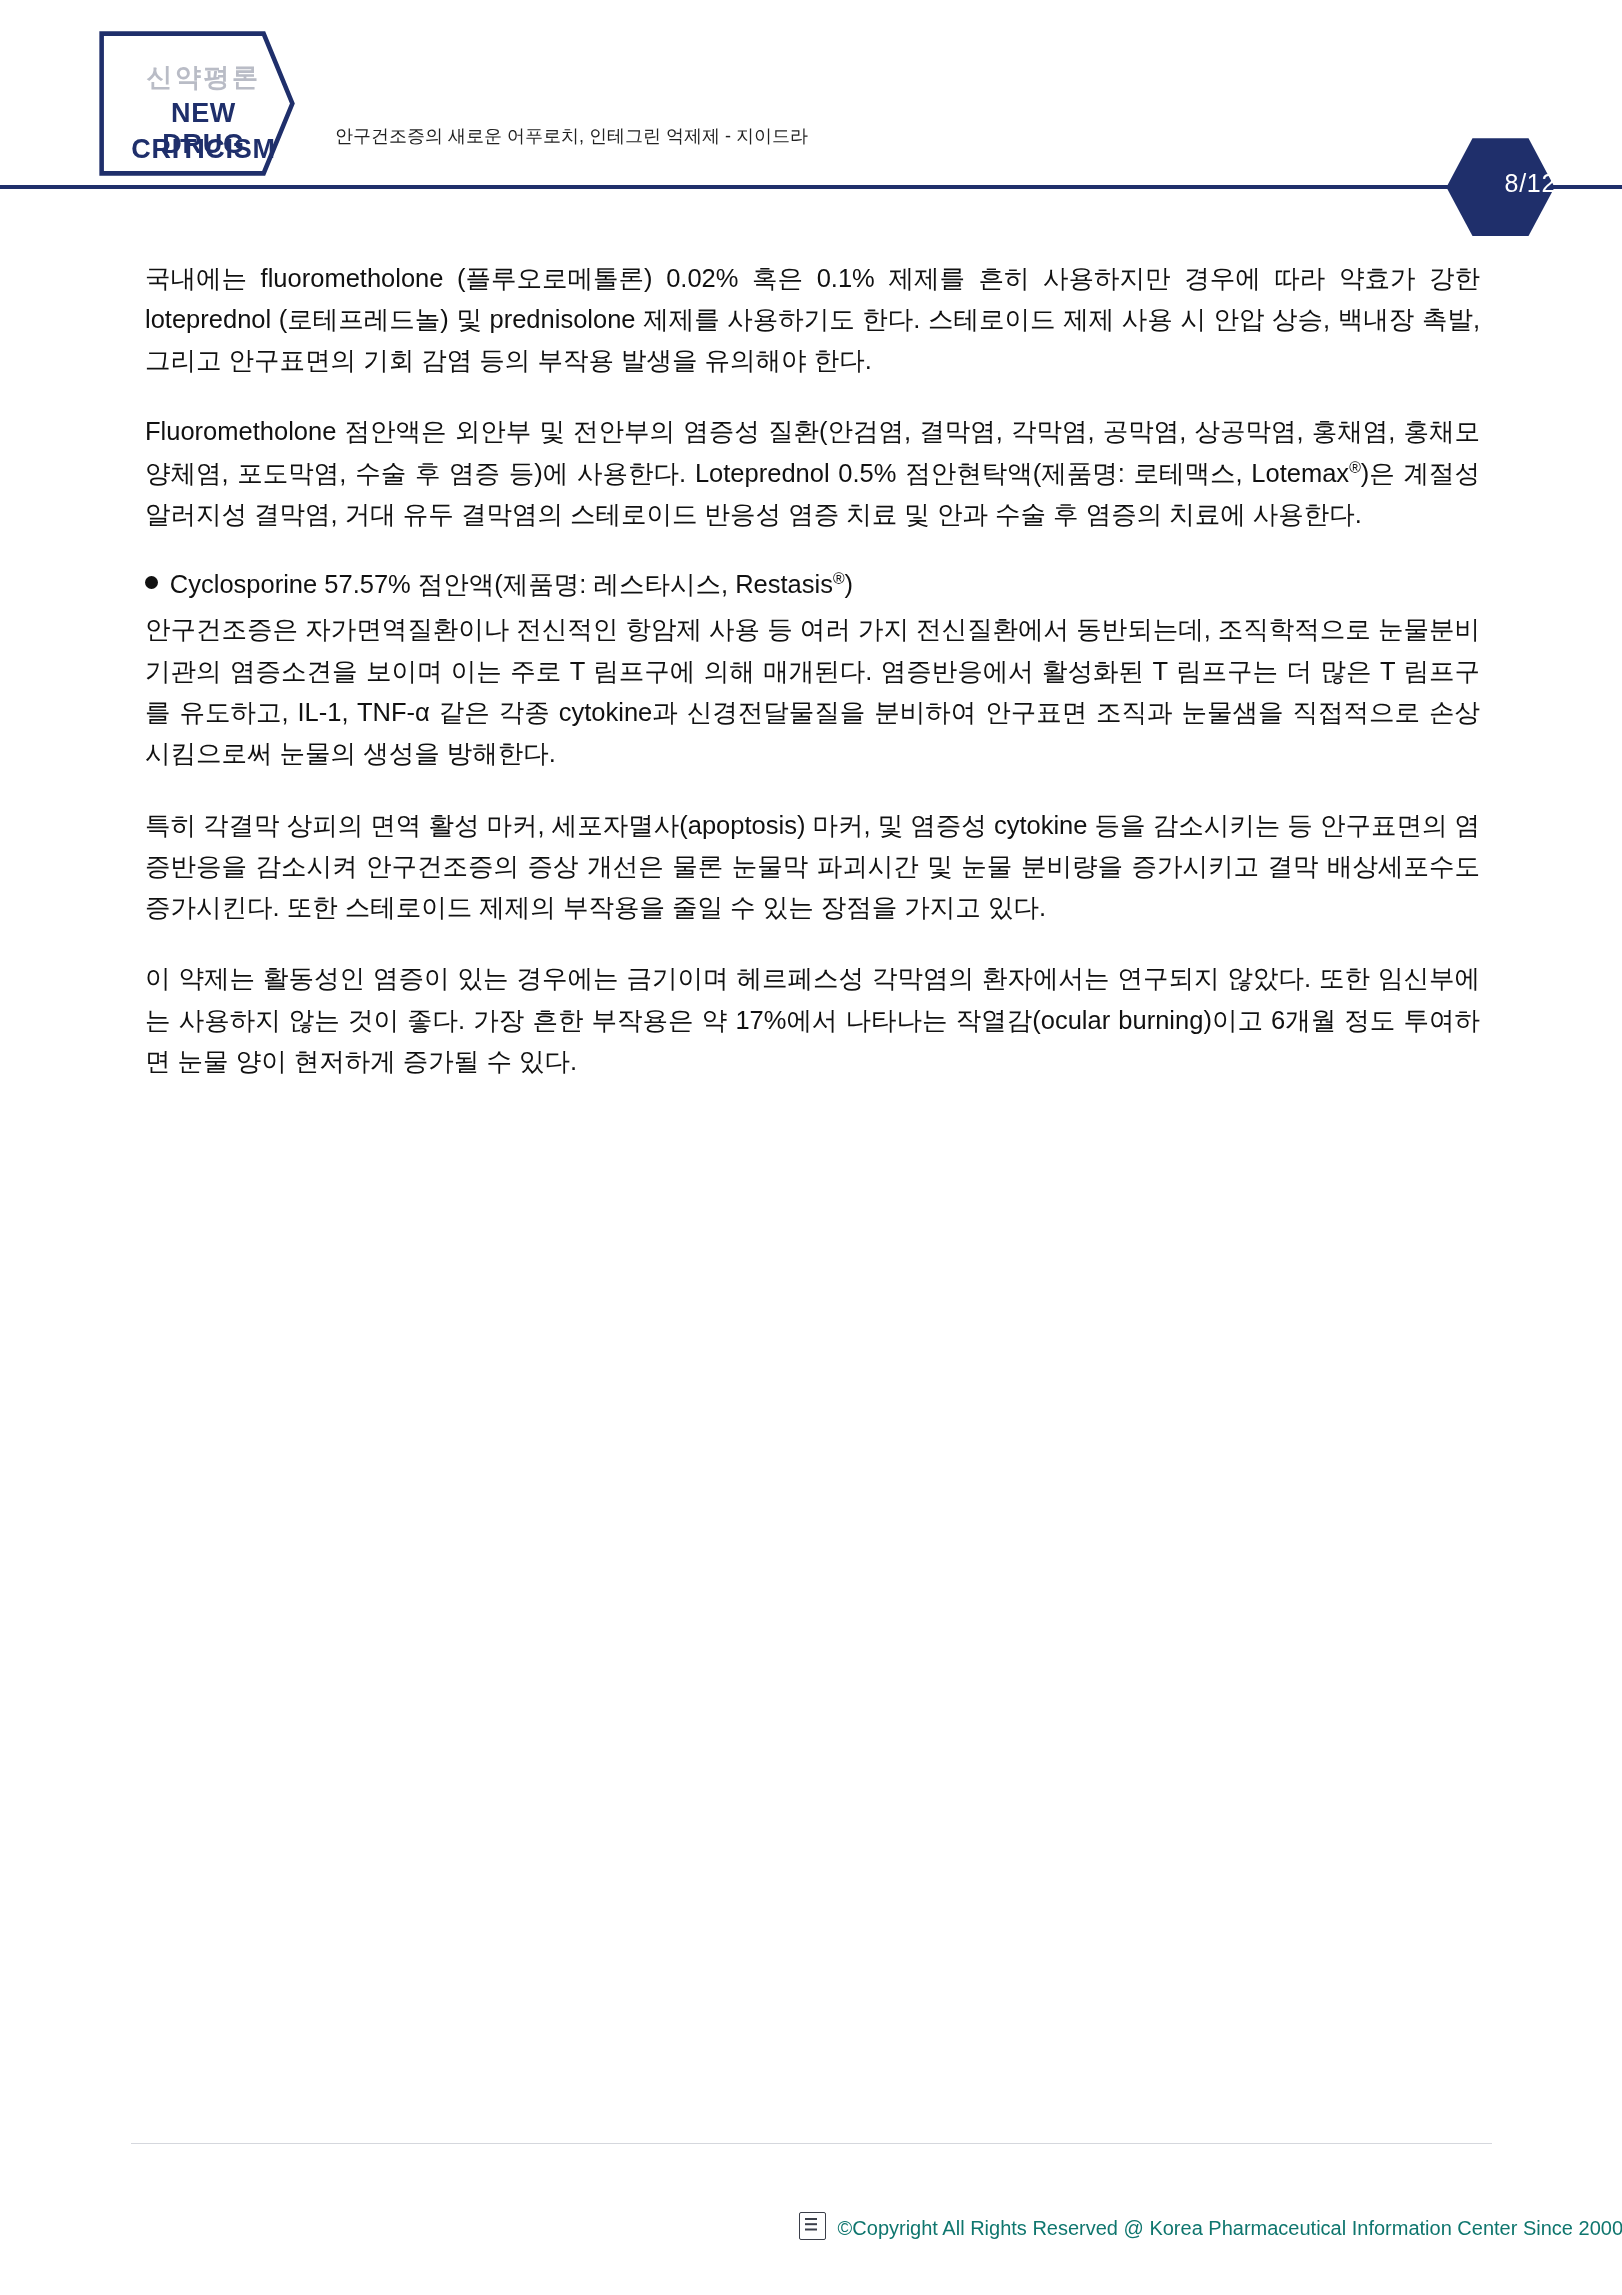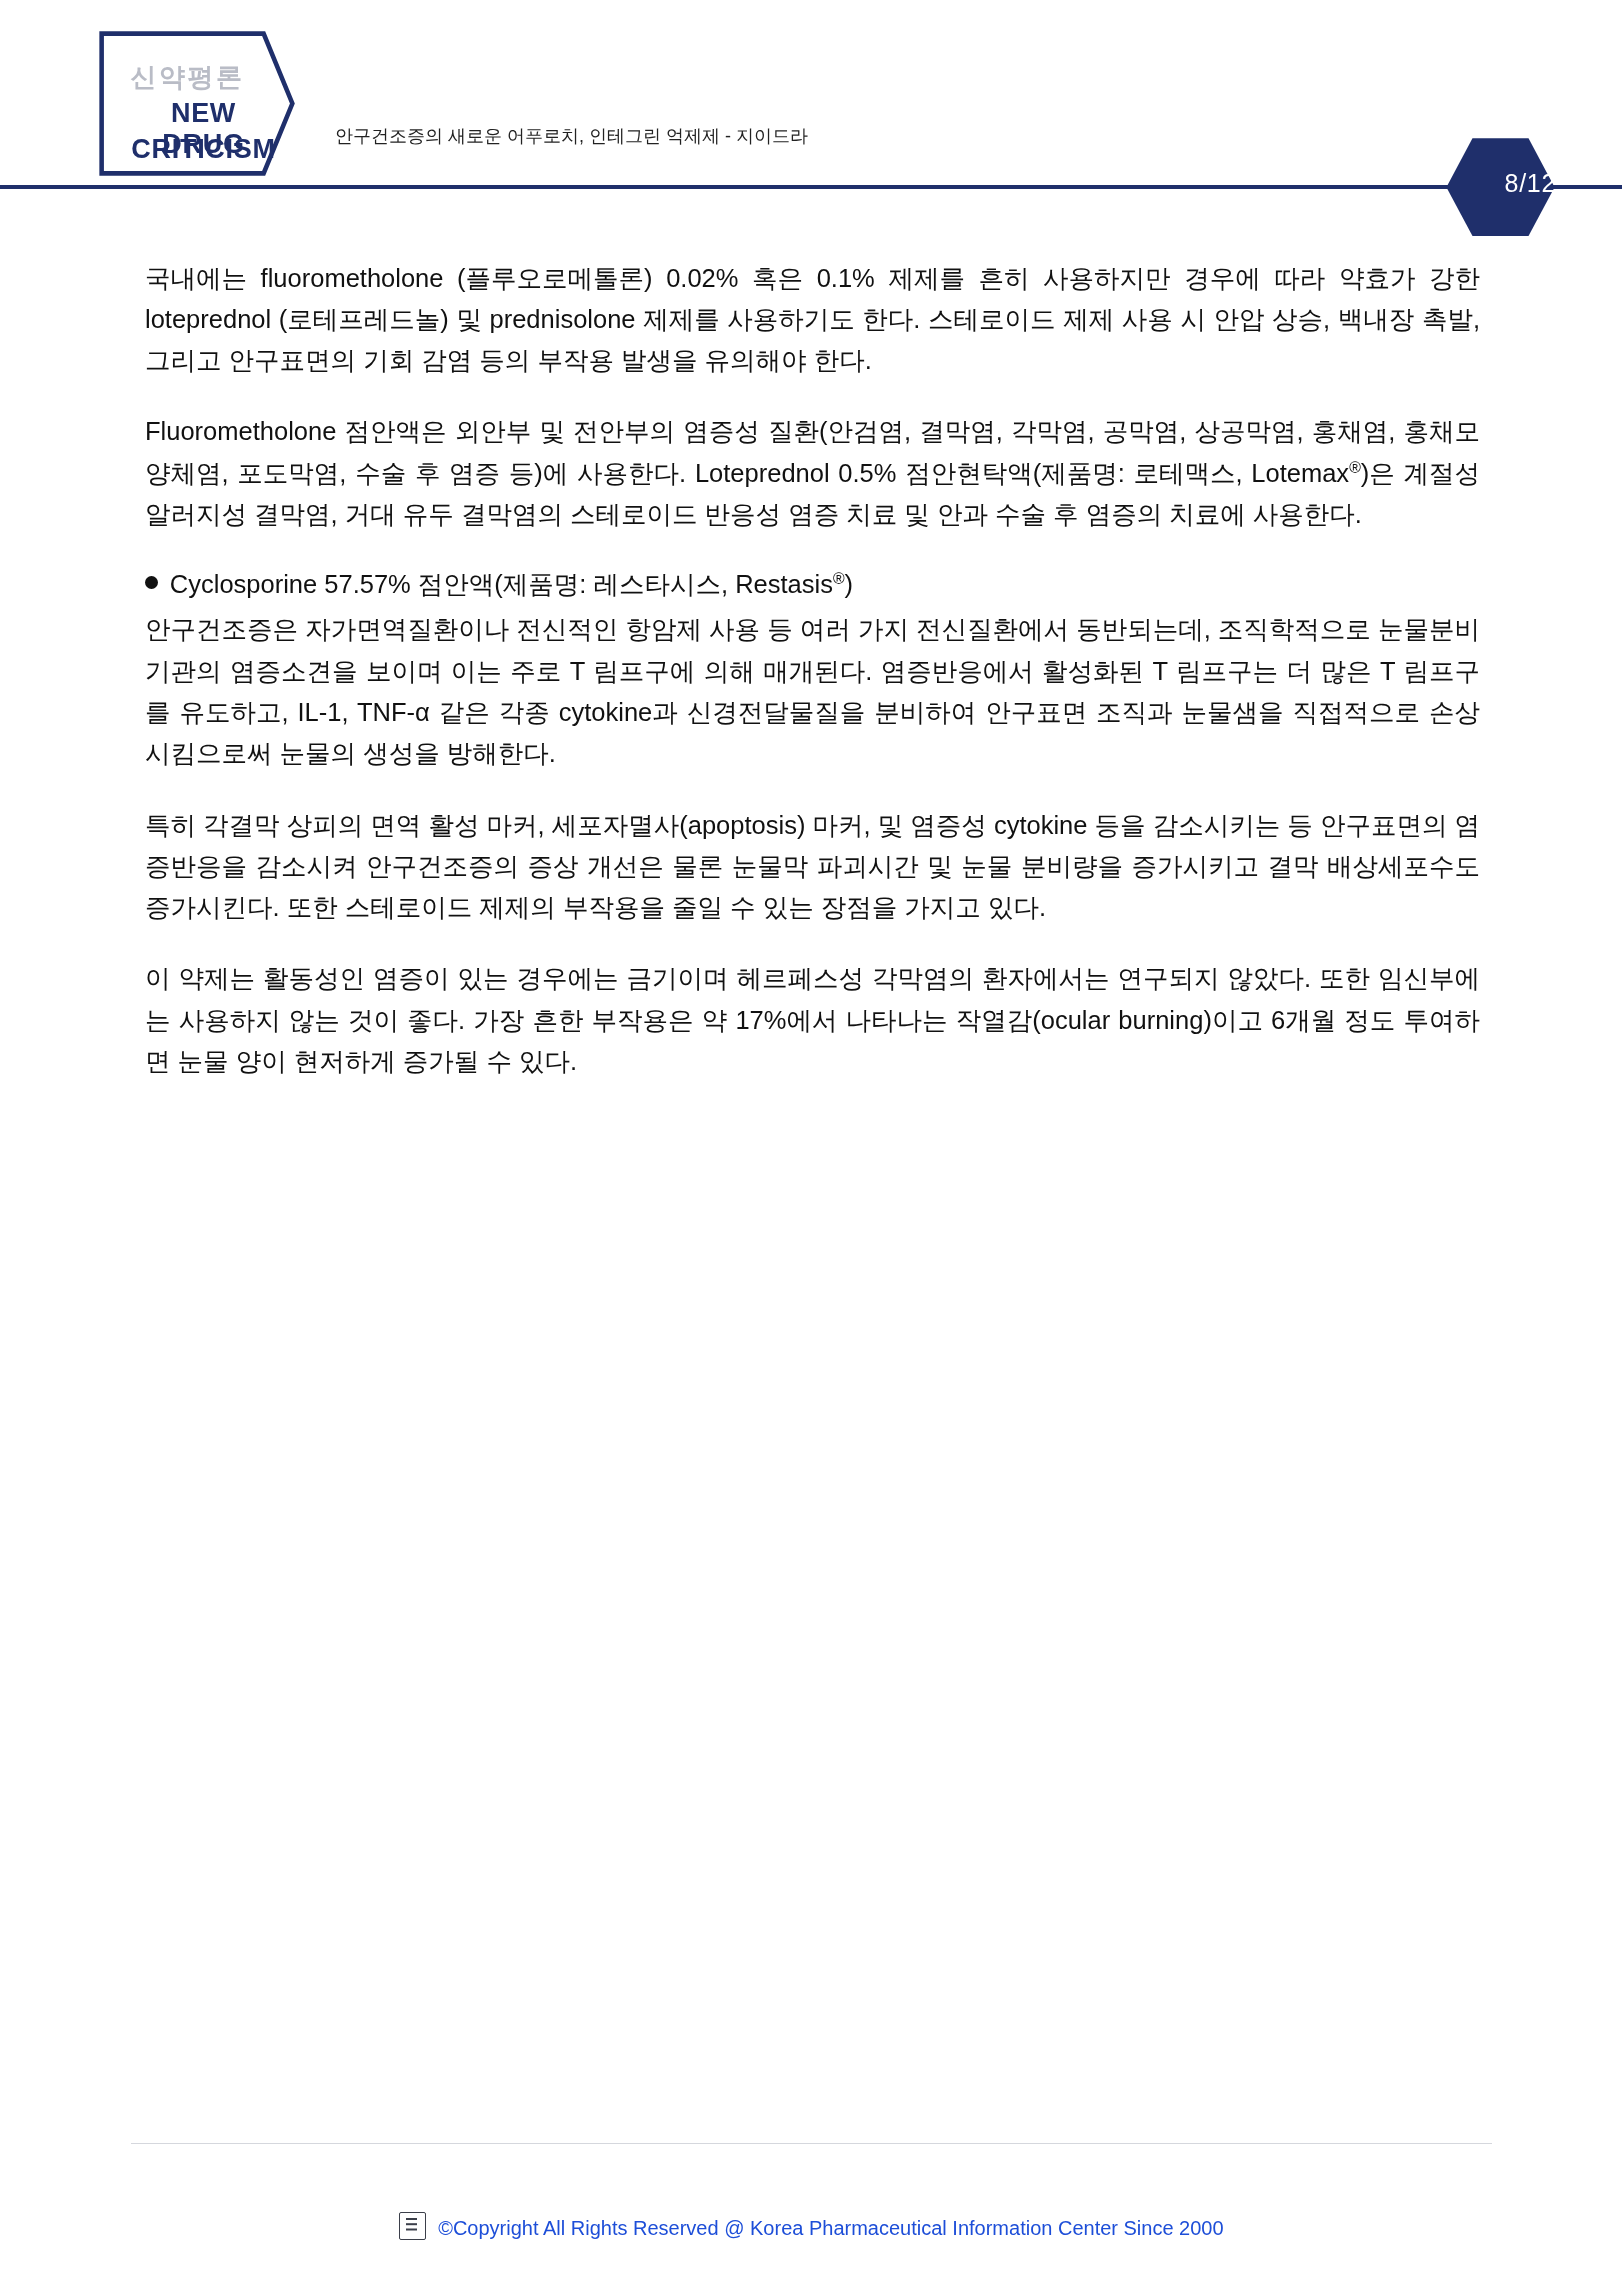--- a/index.html
+++ b/index.html
@@ -35,21 +35,21 @@
   .logo-badge {
     position: absolute;
     left: 99px;
     top: 31px;
     width: 196px;
     height: 145px;
   }
   .logo-badge svg { display: block; }
   .logo-korean {
     position: absolute;
-    left: 112px;
+    left: 128px;
     top: 60px;
     width: 151px;
     font-size: 26px;
     letter-spacing: 2.6px;
     color: #b9bcc6;
     font-weight: bold;
     text-align: center;
   }
   .logo-line1, .logo-line2 {
     position: absolute;
@@ -135,23 +135,23 @@
     top: 2143px;
     width: 1361px;
     height: 1.3px;
     background: #d5d7dd;
   }
   .footer {
     position: absolute;
     left: 0;
     top: 2212px;
     width: 1623px;
-    text-align: center;
+    text-align: right;
     font-size: 20px;
-    color: #1d4ed8;
+    color: #0f766e;
     letter-spacing: 0px;
   }
   .footer-mark {
     display: inline-block;
     width: 25px;
     height: 26px;
     border: 1.3px solid #3b3f4a;
     border-radius: 2px;
     margin-right: 11.8px;
     vertical-align: -5.2px;

